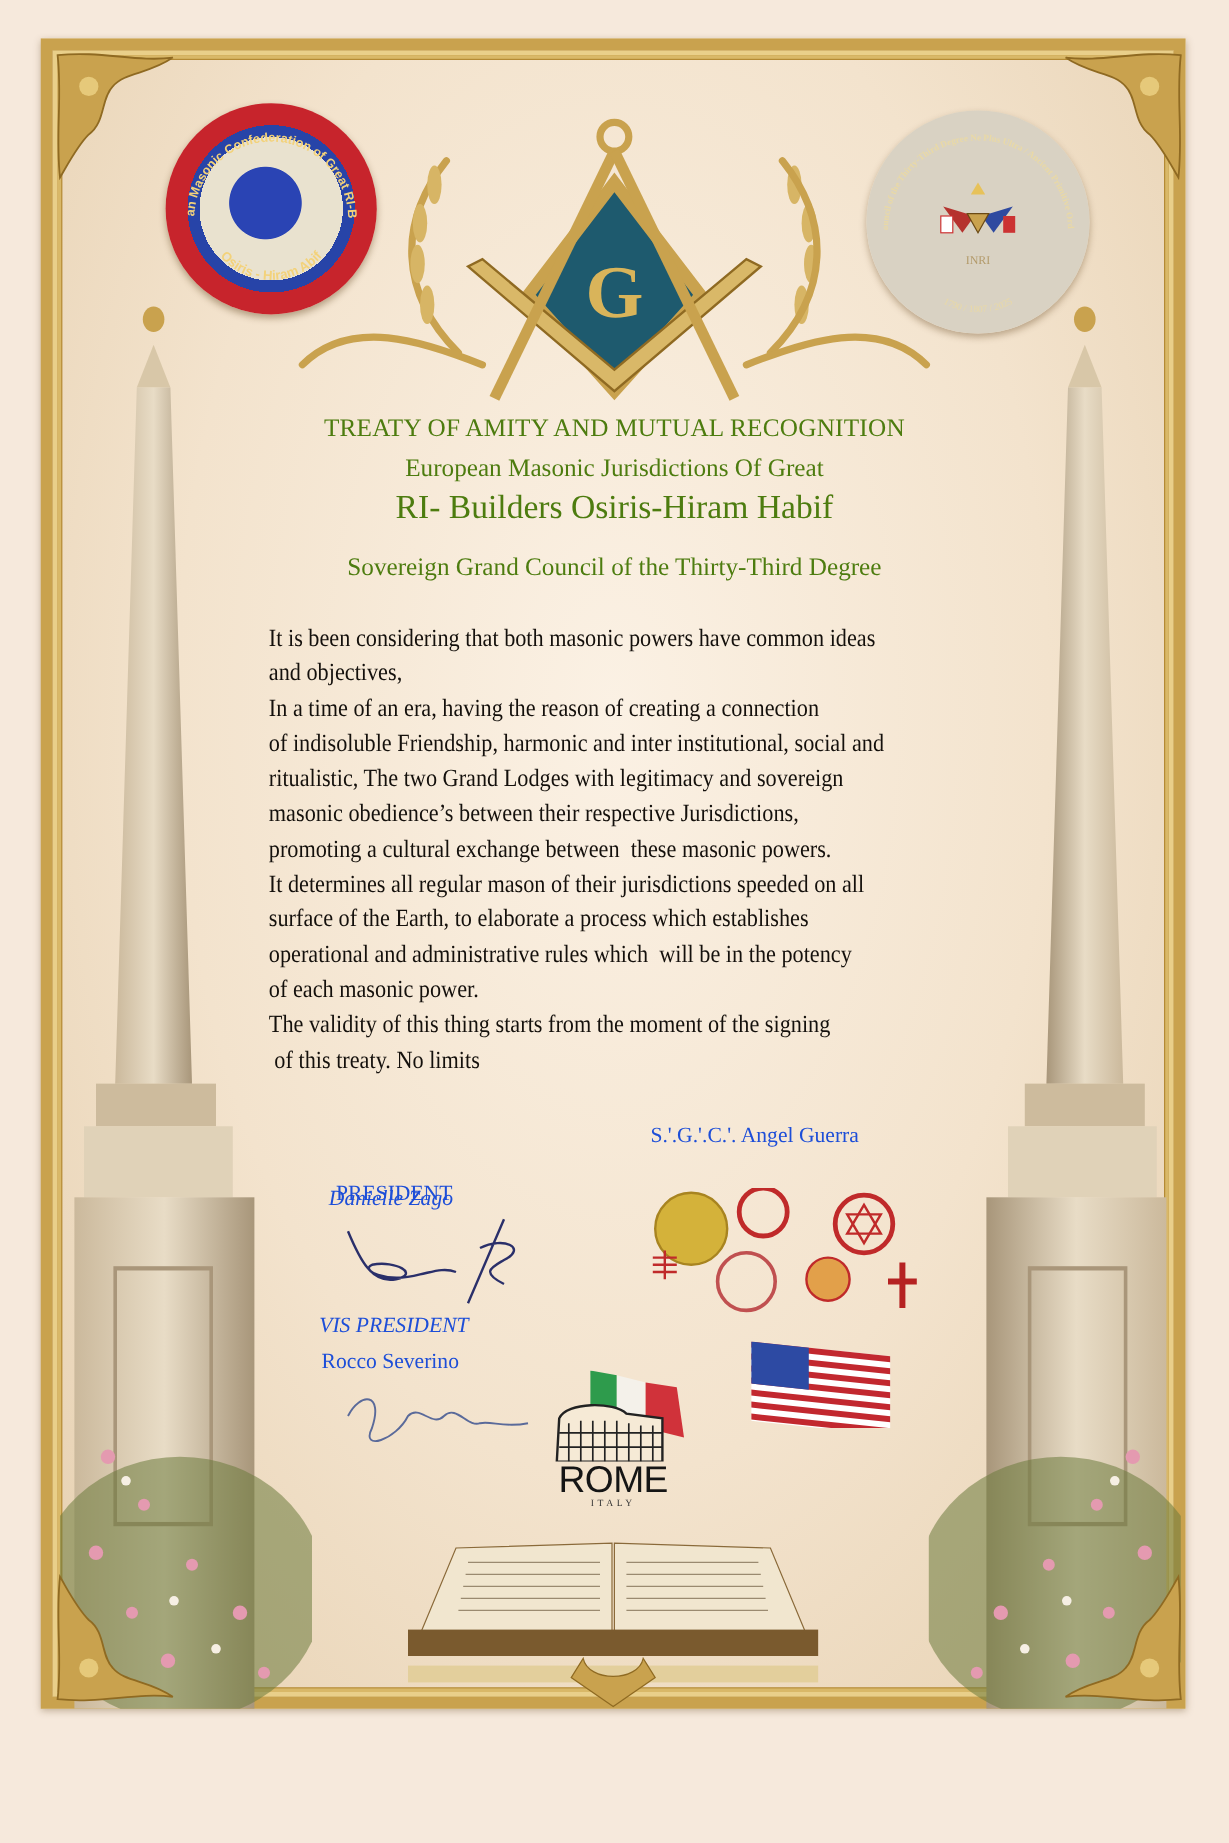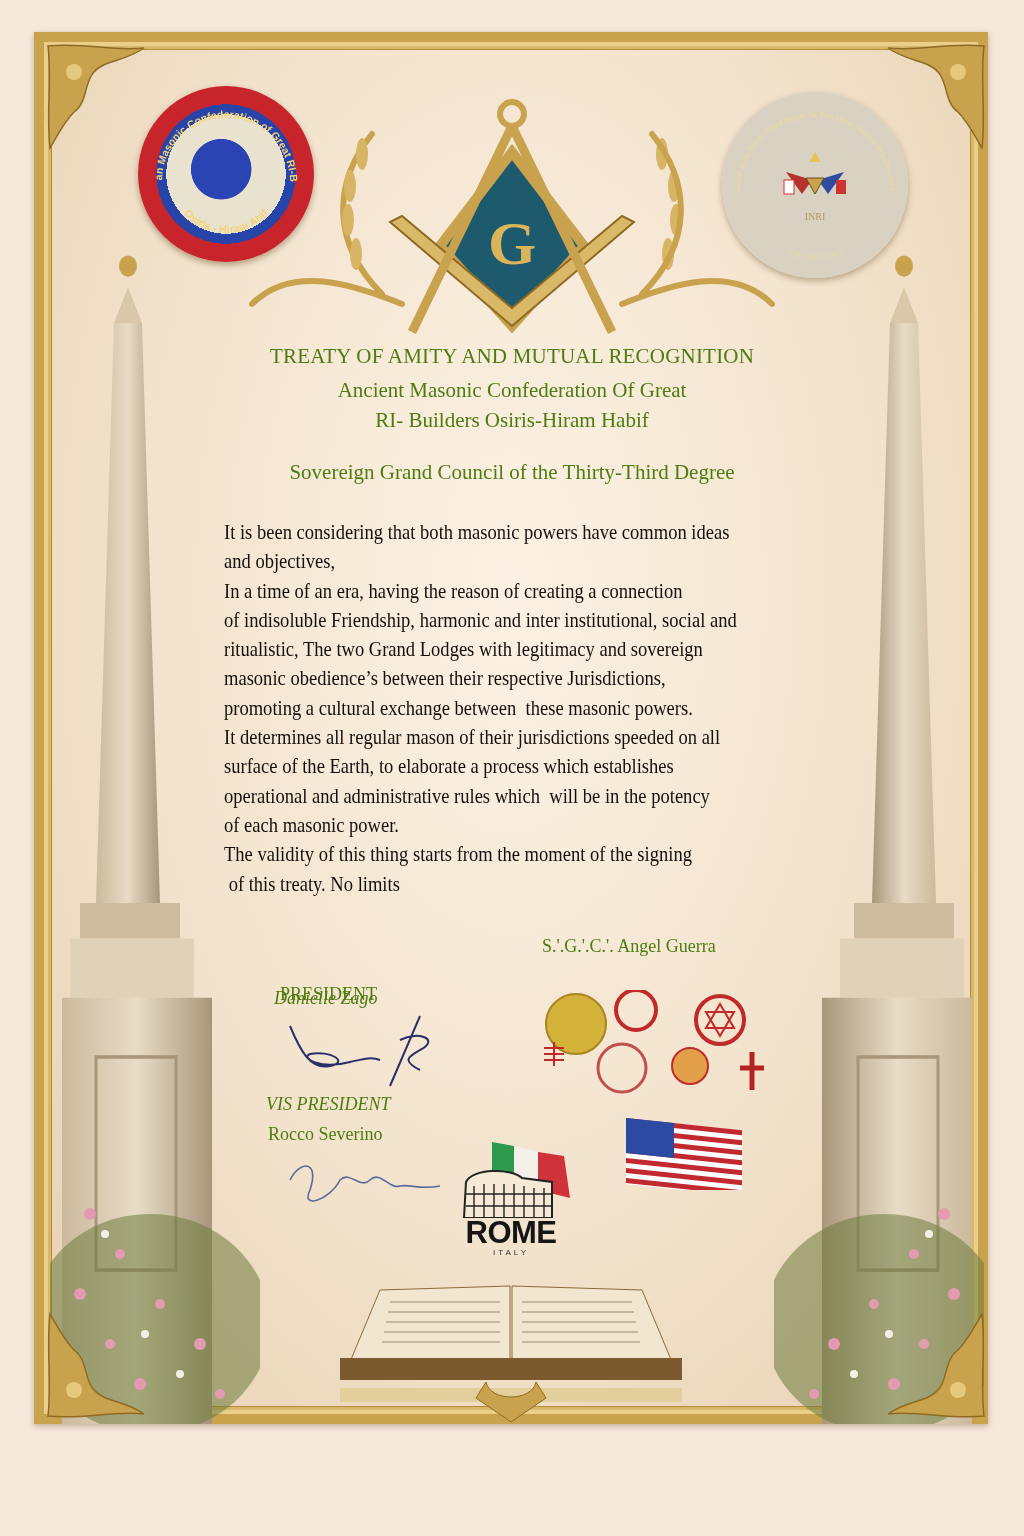--- a/index.html
+++ b/index.html
@@ -23,39 +23,39 @@
   .emblem svg{width:100%;height:100%;}
   .obelisk{position:absolute;bottom:112px;width:170px;}
   .obelisk svg{width:100%;height:100%;}
   .ob-left{left:56px;top:240px;} .ob-right{right:46px;top:240px;}
   .flowers{position:absolute;bottom:112px;width:210px;height:330px;}
   .fl-left{left:50px;} .fl-right{right:40px;}
   .flowers svg{width:100%;height:100%;}
   .title-block{position:absolute;left:0;width:1024px;text-align:center;color:#4d7c0f;}
   .t1{top:344px;font-size:21px;letter-spacing:.2px;}
   .t2{top:378px;font-size:21px;}
-  .t3{top:408px;font-size:21px;}
+  .t3{top:408px;font-size:28px;}
   .t4{top:460px;font-size:21px;}
   .body-text{position:absolute;left:224px;top:518px;width:640px;font-size:20.6px;line-height:29.3px;color:#14100c;transform:scaleX(.9);transform-origin:left top;white-space:pre;}
-  .sig-label{position:absolute;font-size:18px;color:#4d7c0f;white-space:nowrap;}
+  .sig-label{position:absolute;font-size:18px;color:#1d4ed8;white-space:nowrap;}
   .sgc{left:542px;top:936px;}
   .pres{left:280px;top:960px;margin-top:24px;}
   .pres-name{left:274px;top:988px;font-style:italic;}
   .vis{left:266px;top:1094px;font-style:italic;}
   .vis-name{left:268px;top:1124px;}
   .signature{position:absolute;}
   .signature svg{width:100%;height:100%;}
   .stamps{position:absolute;left:540px;top:990px;width:230px;height:106px;}
   .stamps svg{width:100%;height:100%;}
   .flag-us{position:absolute;left:626px;top:1118px;width:116px;height:72px;}
   .flag-us svg{width:100%;height:100%;}
   .rome{position:absolute;left:452px;top:1142px;width:118px;height:122px;text-align:center;}
   .rome svg{width:118px;height:76px;display:block;}
-  .rome-word{font-family:"Liberation Sans","DejaVu Sans",sans-serif;font-weight:bold;font-size:31px;line-height:30px;color:#151515;letter-spacing:-.5px;}
-  .rome-sub{font-family:Liberation Sans, sans-serif;font-size:8px;letter-spacing:3px;color:#333;}
+  .rome-word{font-family:"Liberation Sans","DejaVu Sans",sans-serif;font-weight:normal;font-size:31px;line-height:30px;color:#151515;letter-spacing:-.5px;}
+  .rome-sub{font-family:Liberation Serif, serif;font-size:8px;letter-spacing:3px;color:#333;}
   .bible{position:absolute;left:340px;top:1272px;width:342px;height:160px;}
   .bible svg{width:100%;height:100%;}
 </style>
 </head>
 <body>
 
 <div class="frame-outer"></div>
 <div class="frame-inner"></div>
 
 <div class="obelisk ob-left">
@@ -214,21 +214,21 @@
     <polygon points="300,58 372,152 300,232 228,152" fill="#1e5a6e" stroke="#c9a24e" stroke-width="10"></polygon>
     <polygon points="178,128 300,232 422,128 410,122 300,214 190,122" fill="#d9b868" stroke="#8f6a22" stroke-width="2"></polygon>
     <circle cx="300" cy="20" r="12" fill="none" stroke="#c9a24e" stroke-width="6"></circle>
     <line x1="300" y1="32" x2="200" y2="238" stroke="#c9a24e" stroke-width="9"></line>
     <line x1="300" y1="32" x2="400" y2="238" stroke="#c9a24e" stroke-width="9"></line>
     <text x="300" y="170" text-anchor="middle" font-family="Liberation Serif, serif" font-size="62" font-weight="bold" fill="#d9b45a">G</text>
   </svg>
 </div>
 
 <div class="title-block t1">TREATY OF AMITY AND MUTUAL RECOGNITION</div>
-<div class="title-block t2">Ancient Masonic Confederation Of Great</div>
+<div class="title-block t2">European Masonic Jurisdictions Of Great</div>
 <div class="title-block t3">RI- Builders Osiris-Hiram Habif</div>
 <div class="title-block t4">Sovereign Grand Council of the Thirty-Third Degree</div>
 
 <div class="body-text"><div>It is been considering that both masonic powers have common ideas</div><div>and objectives,</div><div>In a time of an era, having the reason of creating a connection</div><div>of indisoluble Friendship, harmonic and inter institutional, social and</div><div>ritualistic, The two Grand Lodges with legitimacy and sovereign</div><div>masonic obedience’s between their respective Jurisdictions,</div><div>promoting a cultural exchange between  these masonic powers.</div><div>It determines all regular mason of their jurisdictions speeded on all</div><div>surface of the Earth, to elaborate a process which establishes</div><div>operational and administrative rules which  will be in the potency</div><div>of each masonic power.</div><div>The validity of this thing starts from the moment of the signing</div><div> of this treaty. No limits</div></div>
 
 <div class="sig-label sgc">S.'.G.'.C.'. Angel Guerra</div>
 <div class="sig-label pres">PRESIDENT</div>
 <div class="sig-label pres-name">Danielle  Zago</div>
 <div class="signature" style="left:270px;top:1010px;width:180px;height:80px;">
   <svg viewBox="0 0 180 80">

